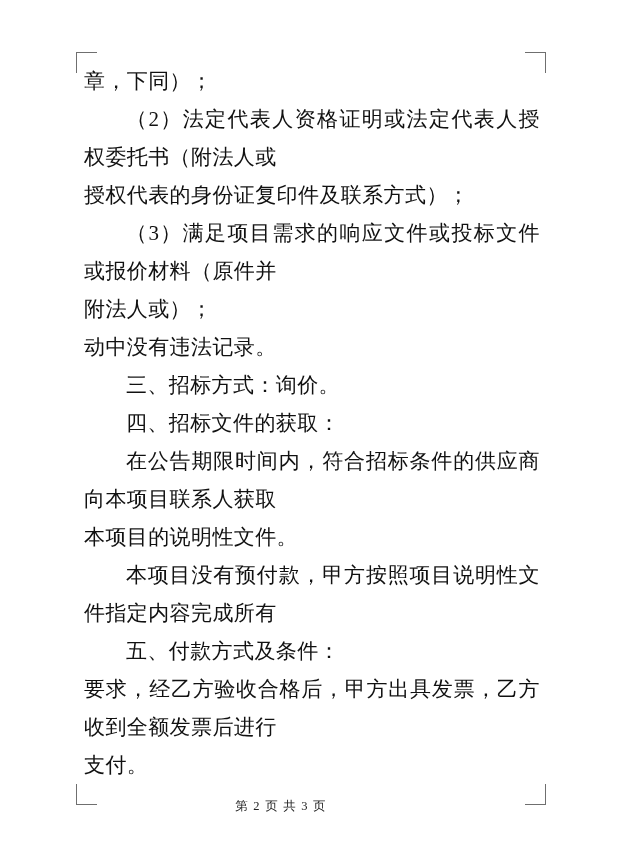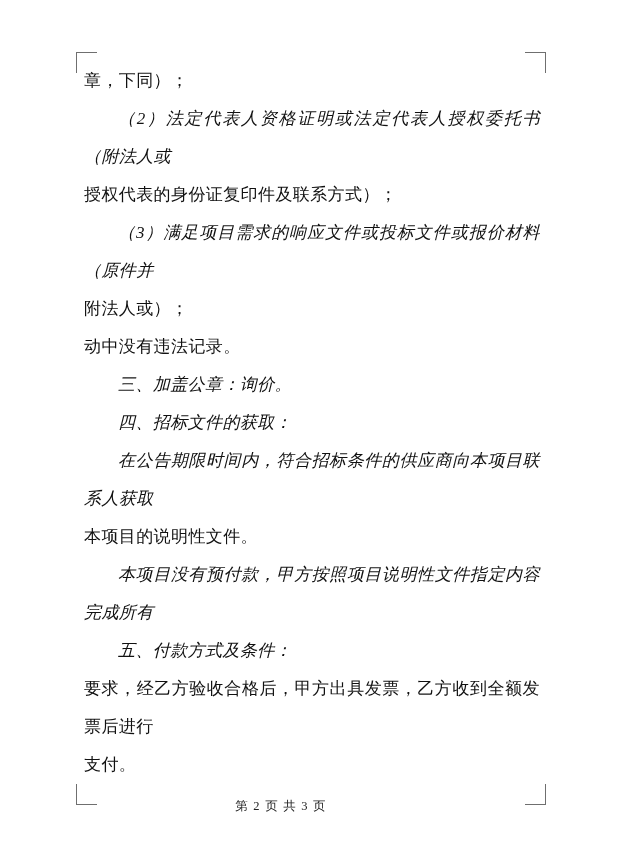--- a/index.html
+++ b/index.html
@@ -40,32 +40,31 @@
 
   .content {
     position: absolute;
     top: 62px;
     left: 84px;
     width: 456px;
     height: 730px;
   }
 
   .para {
-    font-size: 17px;
+    font-size: 21px;
     line-height: 38px;
     letter-spacing: 0.4px;
     text-align: justify;
     text-justify: inter-ideograph;
     margin: 0;
     white-space: pre-wrap;
     color: #111111;
   }
   .para.indent {
     text-indent: 2em;
-    font-style: italic;
   }
   .para.noindent {
     text-indent: 0;
   }
 
   .footer {
     position: absolute;
     bottom: 52px;
     left: 0;
     width: 562px;
@@ -86,21 +85,21 @@
   <div class="crop bl"></div>
   <div class="crop br"></div>
 
   <div class="content">
     <p class="para noindent">章，下同）；</p>
     <p class="para indent">（2）法定代表人资格证明或法定代表人授权委托书（附法人或</p>
     <p class="para noindent">授权代表的身份证复印件及联系方式）；</p>
     <p class="para indent">（3）满足项目需求的响应文件或投标文件或报价材料（原件并</p>
     <p class="para noindent">附法人或）；</p>
     <p class="para noindent">动中没有违法记录。</p>
-    <p class="para indent">三、加盖公章：询价。</p>
+    <p class="para indent">三、招标方式：询价。</p>
     <p class="para indent">四、招标文件的获取：</p>
     <p class="para indent">在公告期限时间内，符合招标条件的供应商向本项目联系人获取</p>
     <p class="para noindent">本项目的说明性文件。</p>
     <p class="para indent">本项目没有预付款，甲方按照项目说明性文件指定内容完成所有</p>
     <p class="para indent">五、付款方式及条件：</p>
     <p class="para noindent">要求，经乙方验收合格后，甲方出具发票，乙方收到全额发票后进行</p>
     <p class="para noindent">支付。</p>
 
   </div>
 

